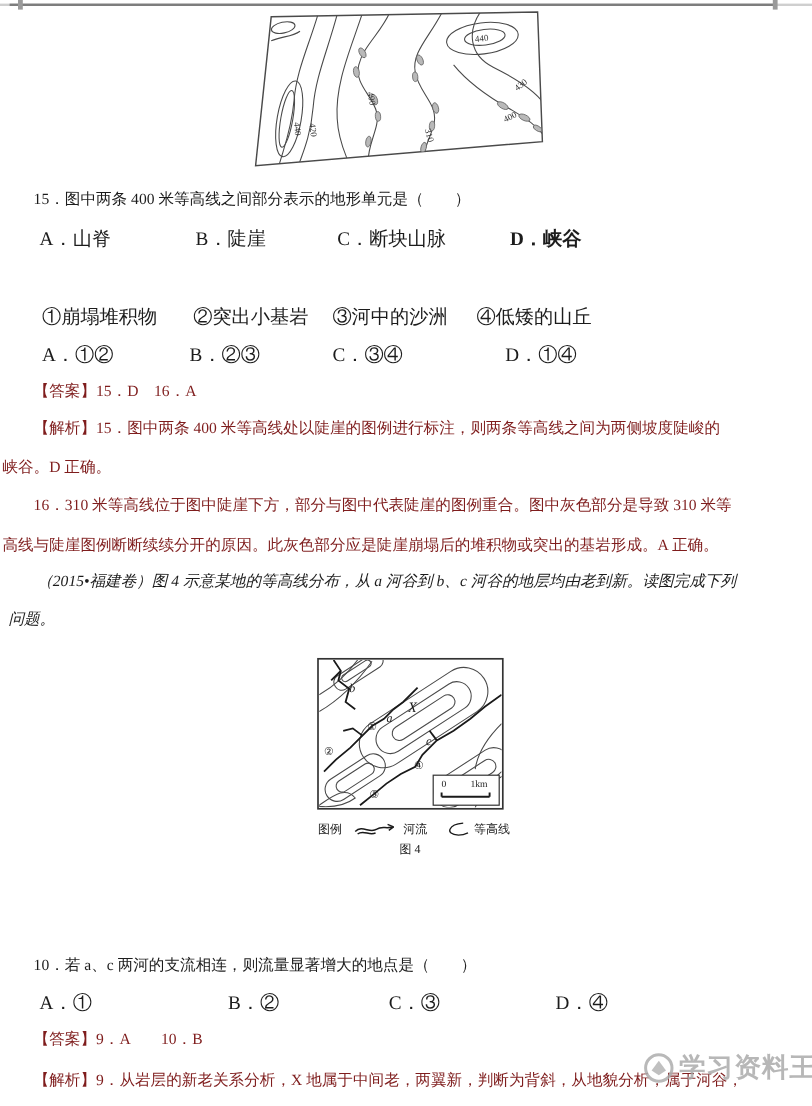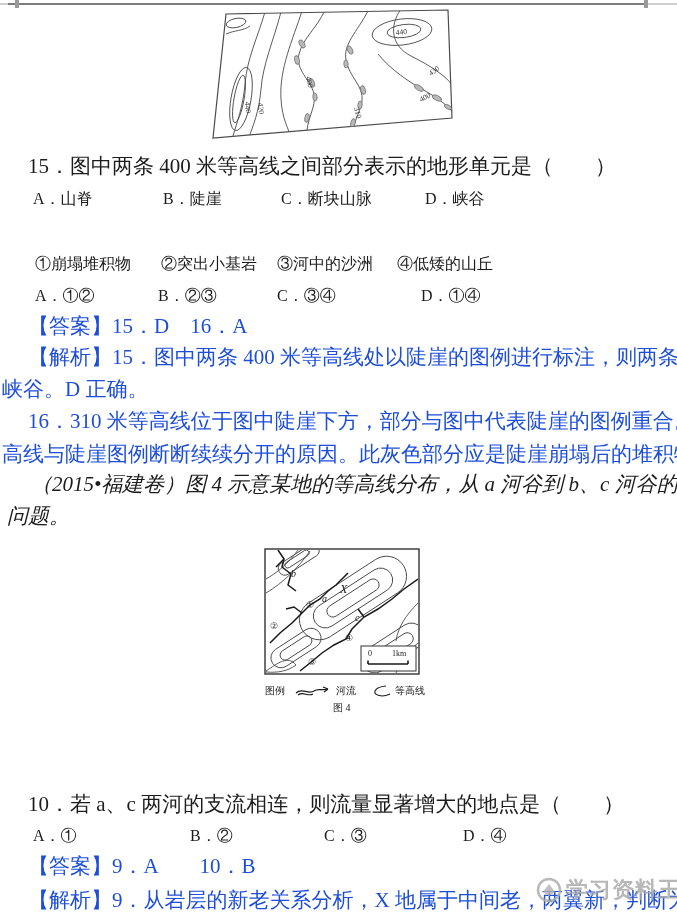--- a/index.html
+++ b/index.html
@@ -3,23 +3,23 @@
 <meta charset="utf-8">
 <style>
   html,body{margin:0;padding:0;background:#ffffff;}
   .page{
     position:relative;width:677px;height:922px;background:#fff;overflow:hidden;
     font-family:"Liberation Serif","DejaVu Serif",serif;color:#1c1c1c;
   }
   .rule-light{position:absolute;left:0;top:3px;width:677px;height:2px;background:#cfcfcf;}
   .rule-dark{position:absolute;left:8px;top:3px;width:638px;height:2px;background:#7d7d7d;}
   .rule-tick{position:absolute;top:0;width:4px;height:8px;background:#9a9a9a;}
-  .line{position:absolute;left:28px;white-space:nowrap;font-size:21px;line-height:20px;}
+  .line{position:absolute;left:28px;white-space:nowrap;font-size:13px;line-height:20px;}
   .cont{left:2px;}
-  .red{color:#1d4ed8;}
+  .red{color:#7f1d1d;}
   .intro{font-style:italic;}
   .optrow{position:absolute;left:0;top:0;width:598px;height:22px;font-size:16px;}
   .opt{position:absolute;top:0;white-space:nowrap;}
   .watermark{
     position:absolute;left:536px;top:874px;height:32px;display:flex;align-items:center;gap:4px;
     color:#a8a8a8;opacity:.82;font-size:22px;font-weight:bold;z-index:6;
     font-family:"Liberation Sans","DejaVu Sans",sans-serif;letter-spacing:1px;white-space:nowrap;
   }
   svg text{font-family:"Liberation Serif","DejaVu Serif",serif;}
 </style>
@@ -80,21 +80,21 @@
       <text x="191" y="31" transform="rotate(-6 191 31)">440</text>
     </g>
   </svg>
 
   <div class="line" style="top:156px;">15．图中两条 400 米等高线之间部分表示的地形单元是（　　）</div>
 
   <div class="optrow" style="top:189px;">
     <span class="opt" style="left:33px;">A．山脊</span>
     <span class="opt" style="left:163px;">B．陡崖</span>
     <span class="opt" style="left:281px;">C．断块山脉</span>
-    <span class="opt" style="left:425px;">D．峡谷</span>
+    <span class="opt" style="left:425px;font-weight:bold;">D．峡谷</span>
   </div>
 
 
   <div class="optrow" style="top:254px;">
     <span class="opt" style="left:35px;">①崩塌堆积物</span>
     <span class="opt" style="left:161px;">②突出小基岩</span>
     <span class="opt" style="left:277px;">③河中的沙洲</span>
     <span class="opt" style="left:397px;">④低矮的山丘</span>
   </div>
 

